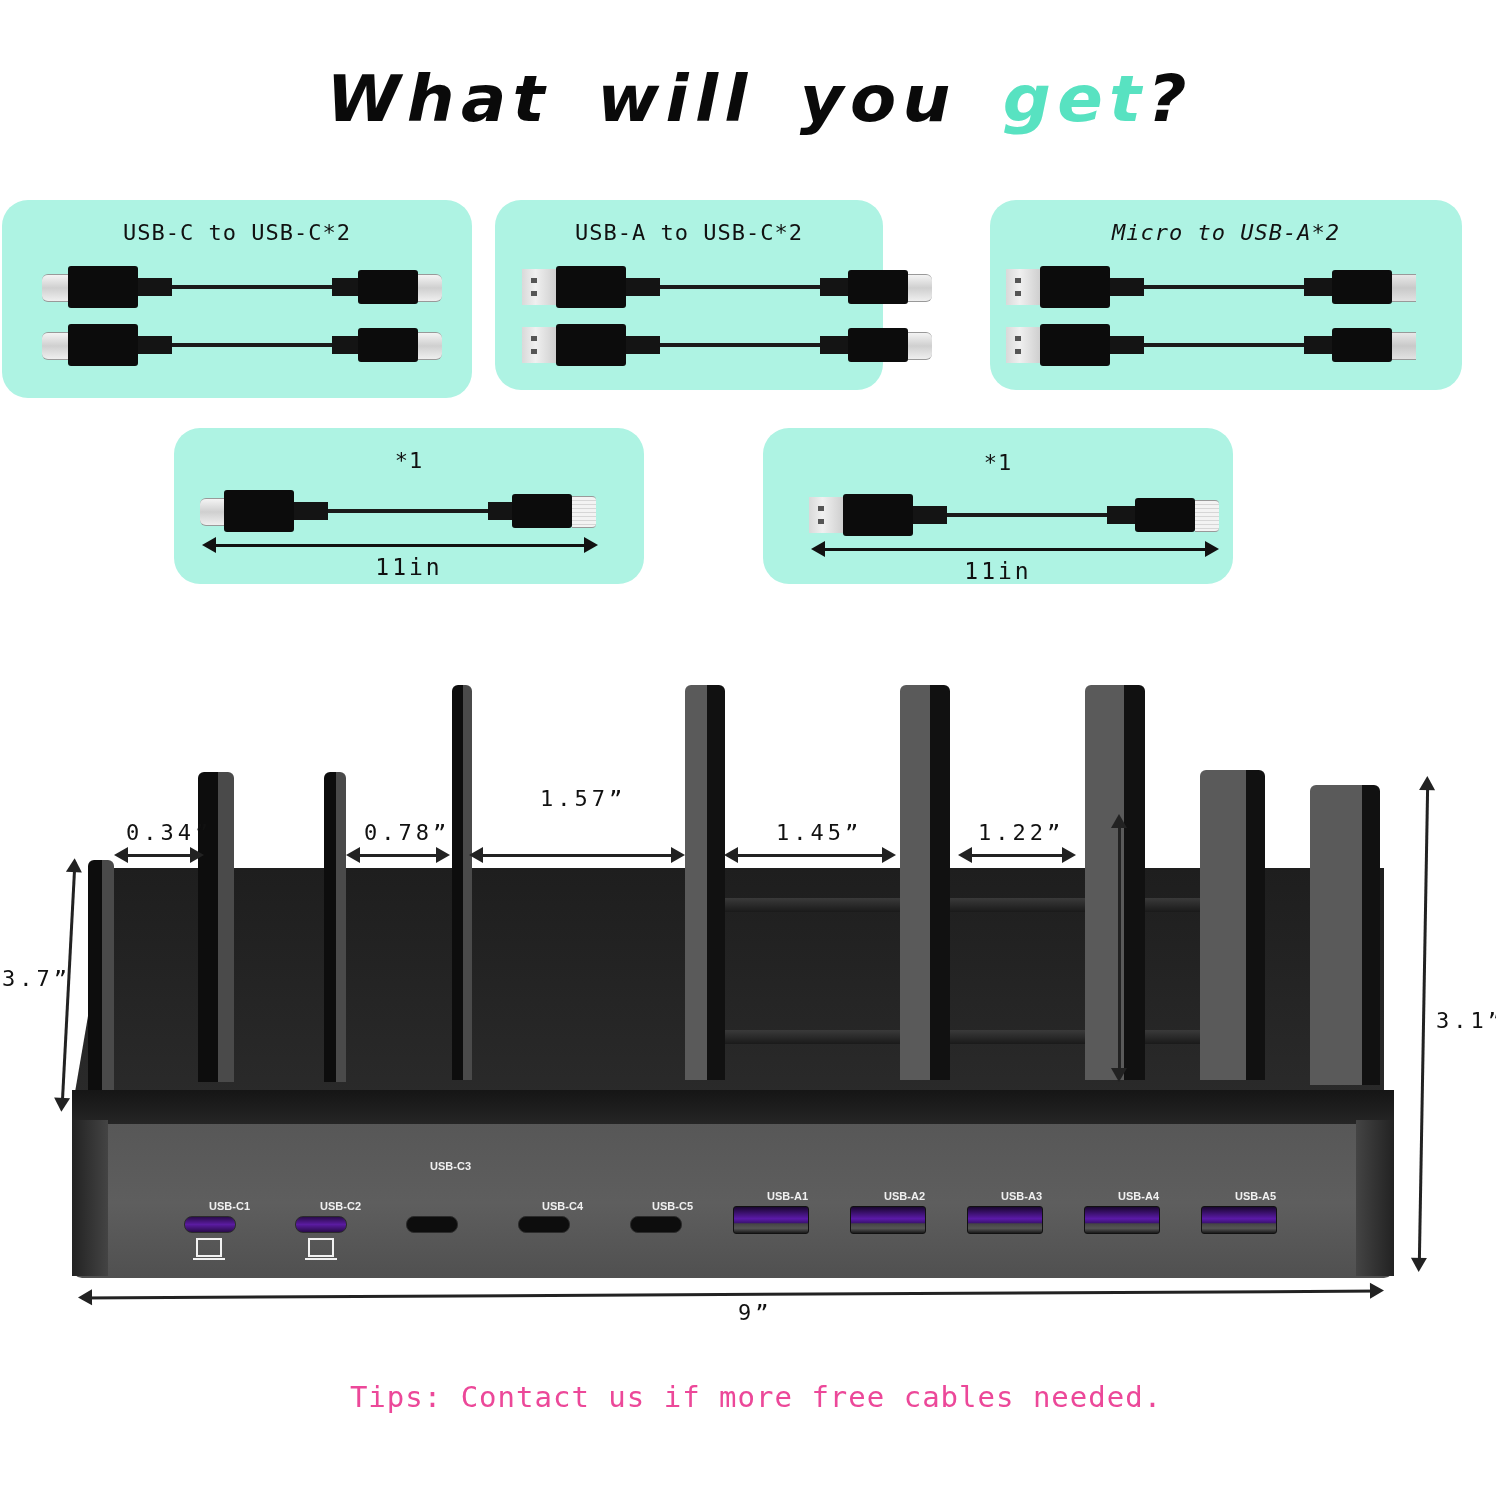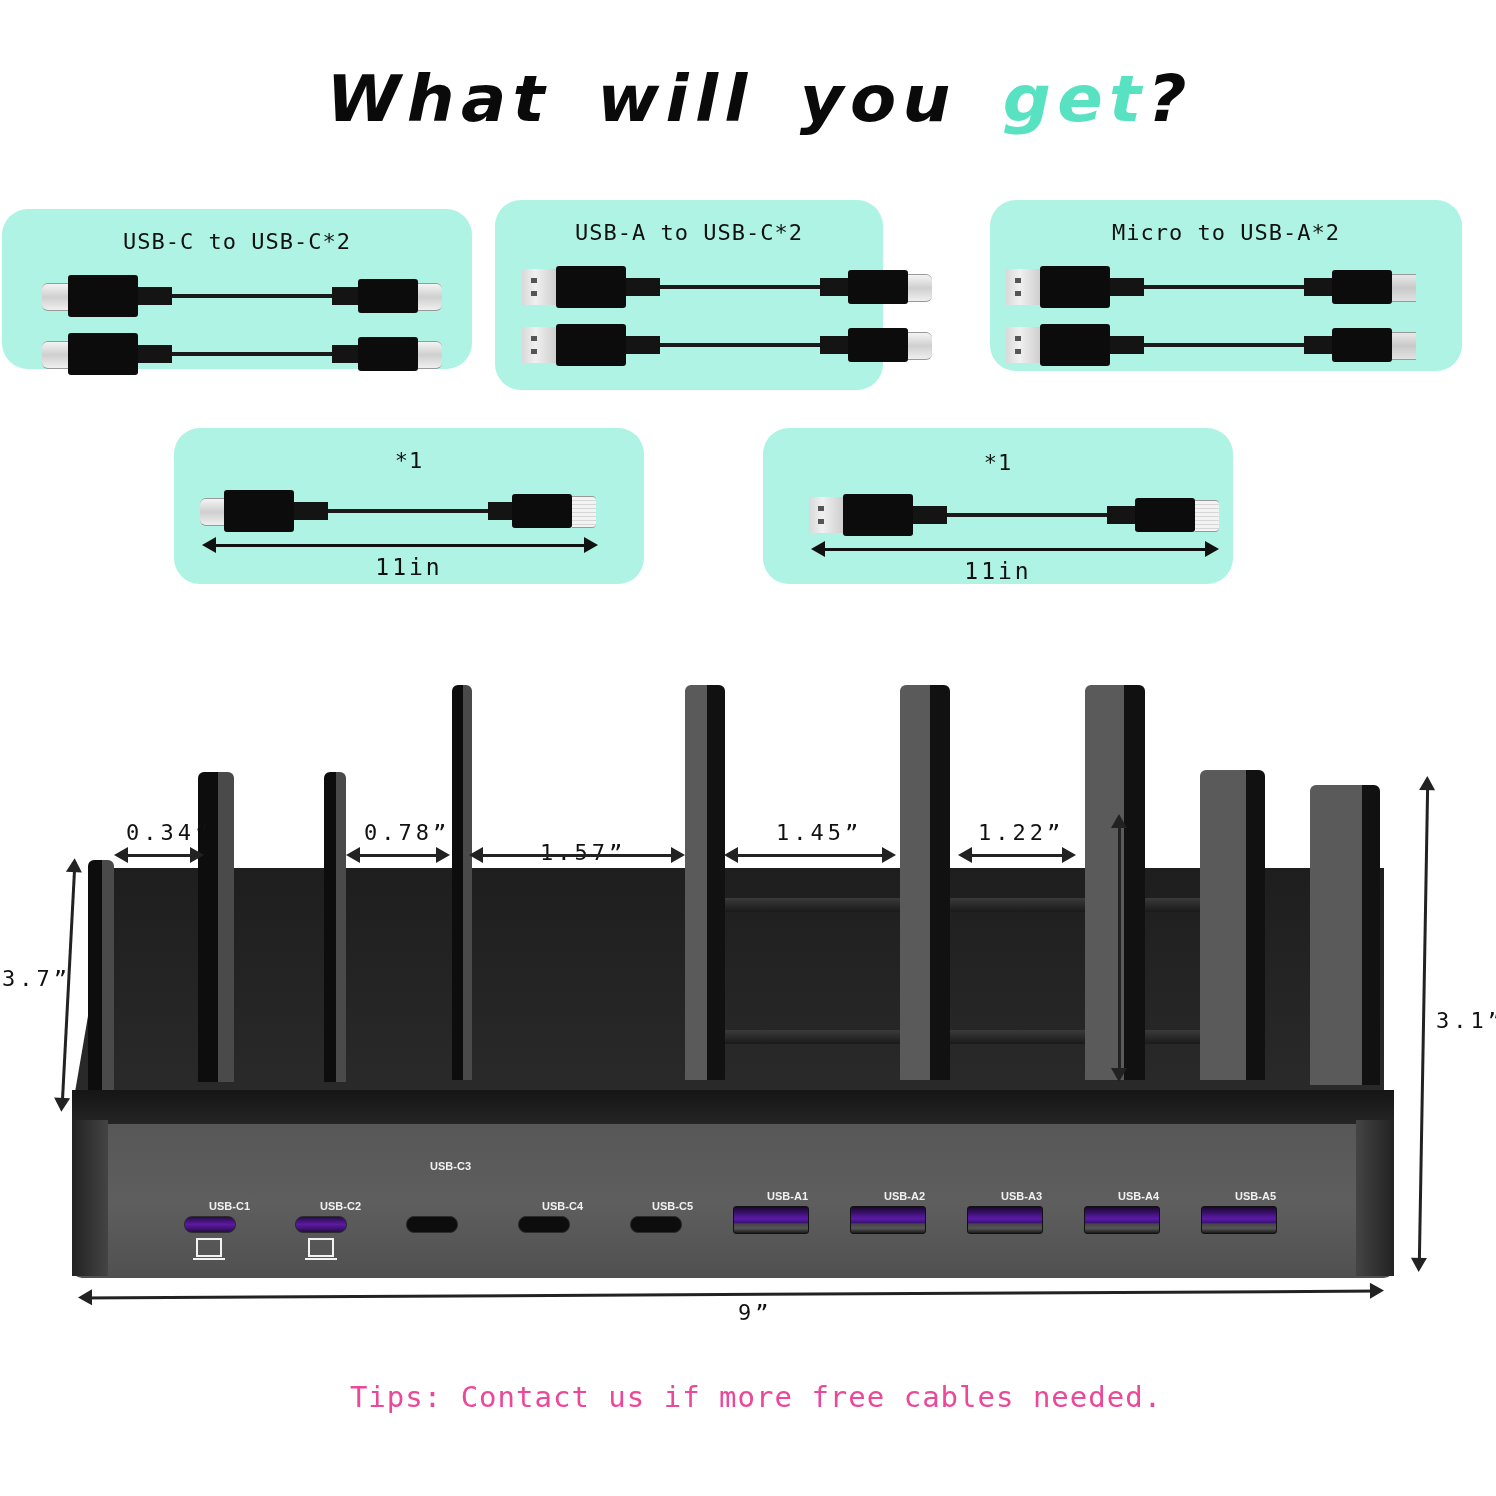--- a/index.html
+++ b/index.html
@@ -62,21 +62,21 @@
 
   .tips { position:absolute; left:0; top:1380px; width:1496px; text-align:center; font-family:"DejaVu Sans Mono", monospace; font-size:29px; color:#ec4899; letter-spacing:1px;margin-left:8px; }
 </style>
 </head>
 <body>
 
 <div class="title">
   <span class="w">What</span><span class="w">will</span><span class="w">you</span><span class="w" style="margin-right:0"><span class="accent">get</span><span>?</span></span>
 </div>
 
-<div class="card" style="left:2px;top:209px;width:470px;height:160px;">
+<div class="card" style="left:2px;top:200px;width:470px;height:198px;">
   <div class="card-label" style="top:20px;">USB-C to USB-C*2</div>
   <div class="cable" style="left:40px;top:66px;width:400px;">
     <div class="plug-metal" style="left:0;width:26px;border-radius:6px 0 0 6px;"></div>
     <div class="boot" style="left:26px;width:70px;"></div>
     <div class="neck" style="left:96px;width:34px;"></div>
     <div class="wire" style="left:130px;width:160px;"></div>
     <div class="neck" style="left:290px;width:26px;"></div>
     <div class="boot small" style="left:316px;width:60px;"></div>
     <div class="plug-metal" style="left:376px;width:24px;border-radius:0 6px 6px 0;"></div>
   </div>
@@ -106,21 +106,21 @@
     <div class="plug-metal usba" style="left:0;width:34px;"></div>
     <div class="boot" style="left:34px;width:70px;"></div>
     <div class="neck" style="left:104px;width:34px;"></div>
     <div class="wire" style="left:138px;width:160px;"></div>
     <div class="neck" style="left:298px;width:28px;"></div>
     <div class="boot small" style="left:326px;width:60px;"></div>
     <div class="plug-metal" style="left:386px;width:24px;border-radius:0 6px 6px 0;"></div>
   </div>
 </div>
 
-<div class="card" style="left:990px;top:200px;width:472px;height:171px;">
+<div class="card" style="left:990px;top:200px;width:472px;height:190px;font-style:italic;">
   <div class="card-label" style="top:20px;">Micro to USB-A*2</div>
   <div class="cable" style="left:16px;top:66px;width:410px;">
     <div class="plug-metal usba" style="left:0;width:34px;"></div>
     <div class="boot" style="left:34px;width:70px;"></div>
     <div class="neck" style="left:104px;width:34px;"></div>
     <div class="wire" style="left:138px;width:160px;"></div>
     <div class="neck" style="left:298px;width:28px;"></div>
     <div class="boot small" style="left:326px;width:60px;"></div>
     <div class="plug-metal micro" style="left:386px;width:24px;"></div>
   </div>
@@ -216,21 +216,21 @@
   <div class="port-label" style="left:1196px;top:1190px;">USB-A5</div>
   <div class="port-a" style="left:1201px;top:1206px;"></div>
 </div>
 
 <div class="gap-label" style="left:126px;top:820px;">0.34”</div>
 <div class="h-arrow" style="left:118px;top:854px;width:82px;"></div>
 
 <div class="gap-label" style="left:364px;top:820px;">0.78”</div>
 <div class="h-arrow" style="left:350px;top:854px;width:96px;"></div>
 
-<div class="gap-label" style="left:540px;top:840px;">1.57”</div>
+<div class="gap-label" style="left:540px;top:786px;">1.57”</div>
 <div class="h-arrow" style="left:473px;top:854px;width:208px;"></div>
 
 <div class="gap-label" style="left:776px;top:820px;">1.45”</div>
 <div class="h-arrow" style="left:728px;top:854px;width:164px;"></div>
 
 <div class="gap-label" style="left:978px;top:820px;">1.22”</div>
 <div class="h-arrow" style="left:962px;top:854px;width:110px;"></div>
 
 <div class="v-arrow" style="left:1118px;top:818px;height:260px;"></div>
 

